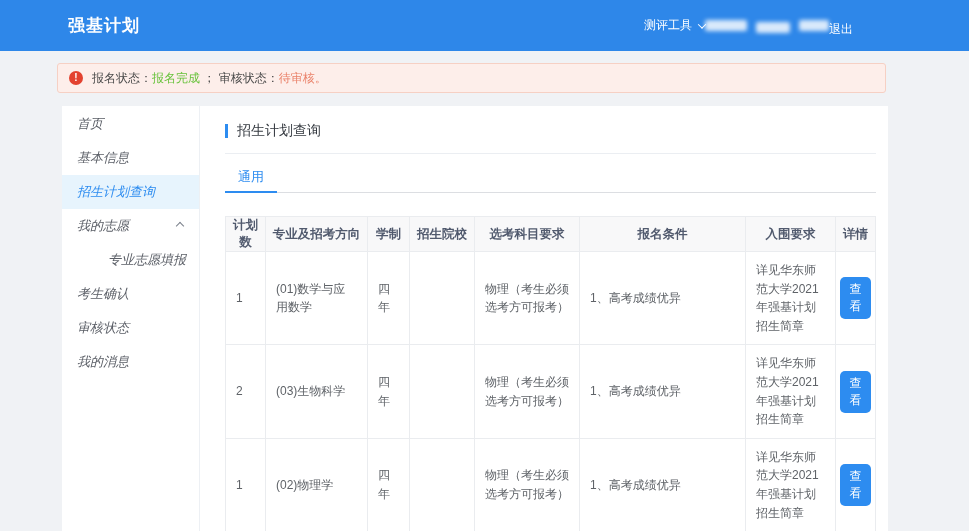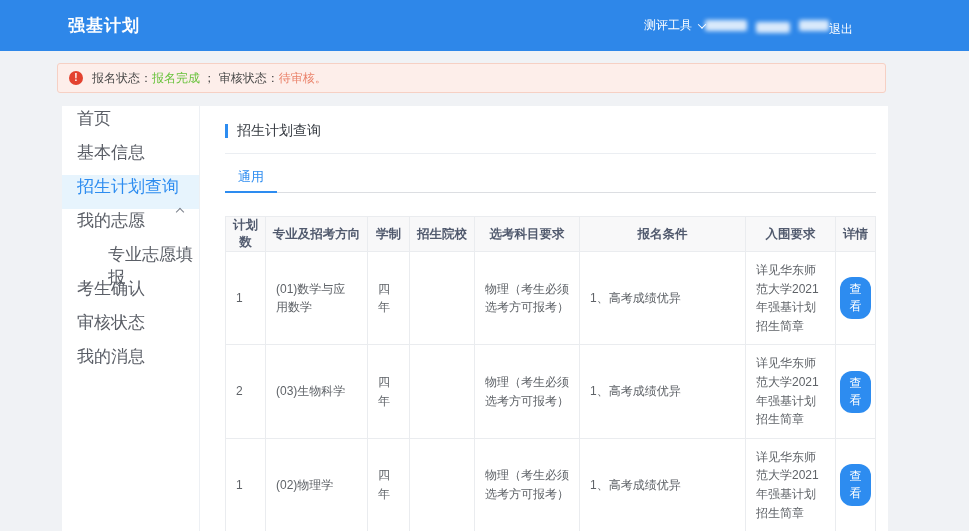--- a/index.html
+++ b/index.html
@@ -57,23 +57,23 @@
   
   .card {
     margin: 13px 81px 0 62px;
     height: 428px;
     background: #fff;
     display: flex;
   }
   
   .sidebar { width: 138px; flex: none; border-right: 1px solid #edf0f4; padding-top: 1px; }
   .s-item {
-    height: 34px; font-size: 17px; color: #5a5e66;
-    display: flex; align-items: flex-start;
-    padding-left: 15px; cursor: pointer;
+    height: 34px; font-size: 13px; color: #5a5e66;
+    display: flex; align-items: center;
+    padding-left: 15px; cursor: pointer; font-style: italic;
   }
   .s-item.active { background: var(--active-bg, #e7f4fd); color: var(--accent, #2d8cf0); }
   .s-item.sub { padding-left: 46px; }
   .caret-up {
     width: 6px; height: 6px; display: inline-block;
     border-left: 1px solid #7b818c; border-top: 1px solid #7b818c;
     transform: rotate(45deg);
     margin-left: auto; margin-right: 16px;
   }
   
@@ -99,21 +99,21 @@
   }
   th, td { border: 1px solid #eaecef; }
   th {
     background: #f8f8f9; color: #515a6e; font-weight: bold;
     height: 32px; padding: 0 3px; text-align: center; font-size: 12.5px;
   }
   td { padding: 9px 10px; line-height: 1.55; text-align: left; vertical-align: middle; height: 57px; }
   td.center { text-align: center; padding: 9px 4px; }
   .view-btn {
     background: var(--accent, #2d8cf0); color: #fff;
-    border: none; border-radius: 12px;
+    border: none; border-radius: 5px;
     font-size: 12px; padding: 4px 8px;
     font-family: "Liberation Sans", sans-serif;
     cursor: pointer;
   }
 </style>
 </head>
 <body>
 
 <div class="topbar">
   <div class="brand">强基计划</div>

